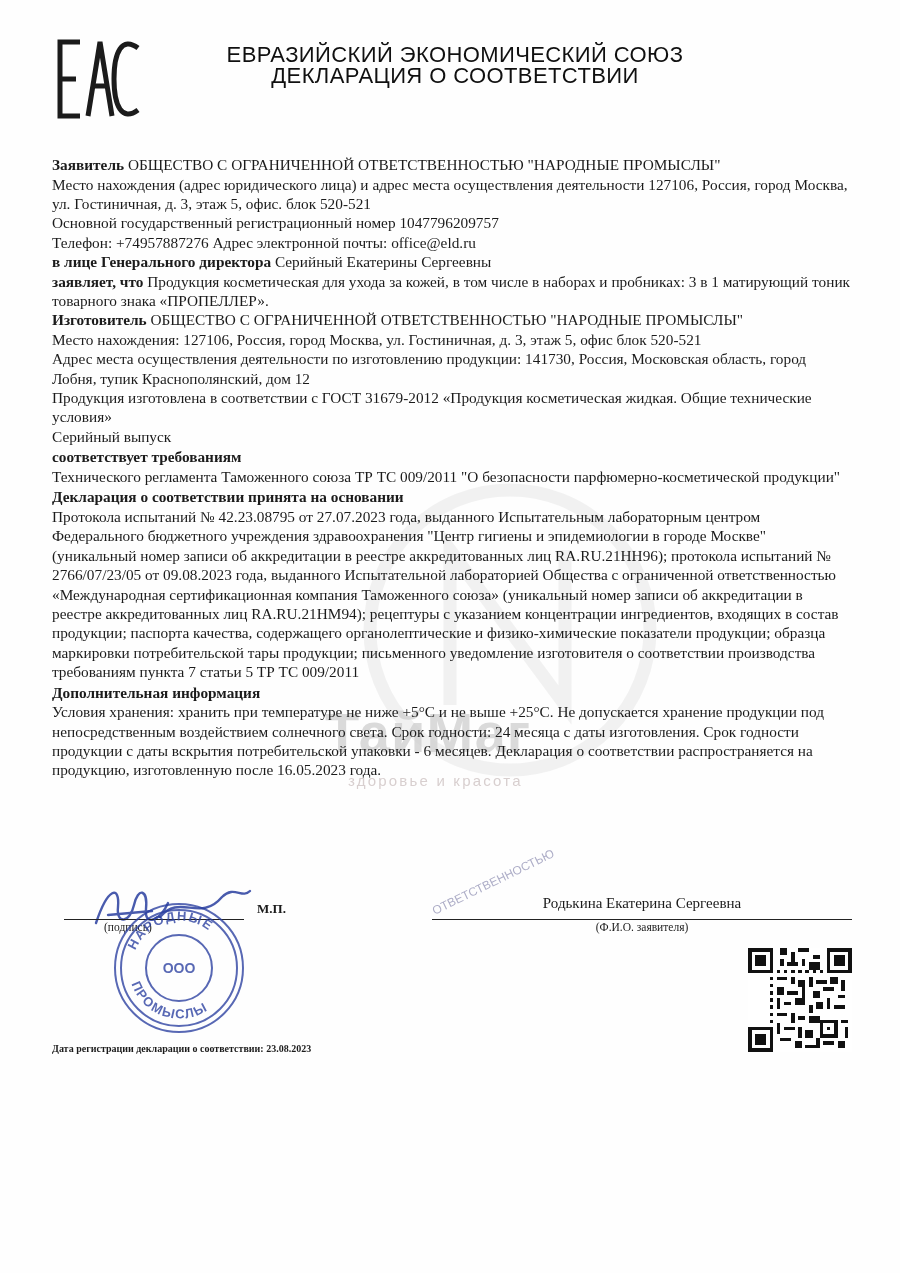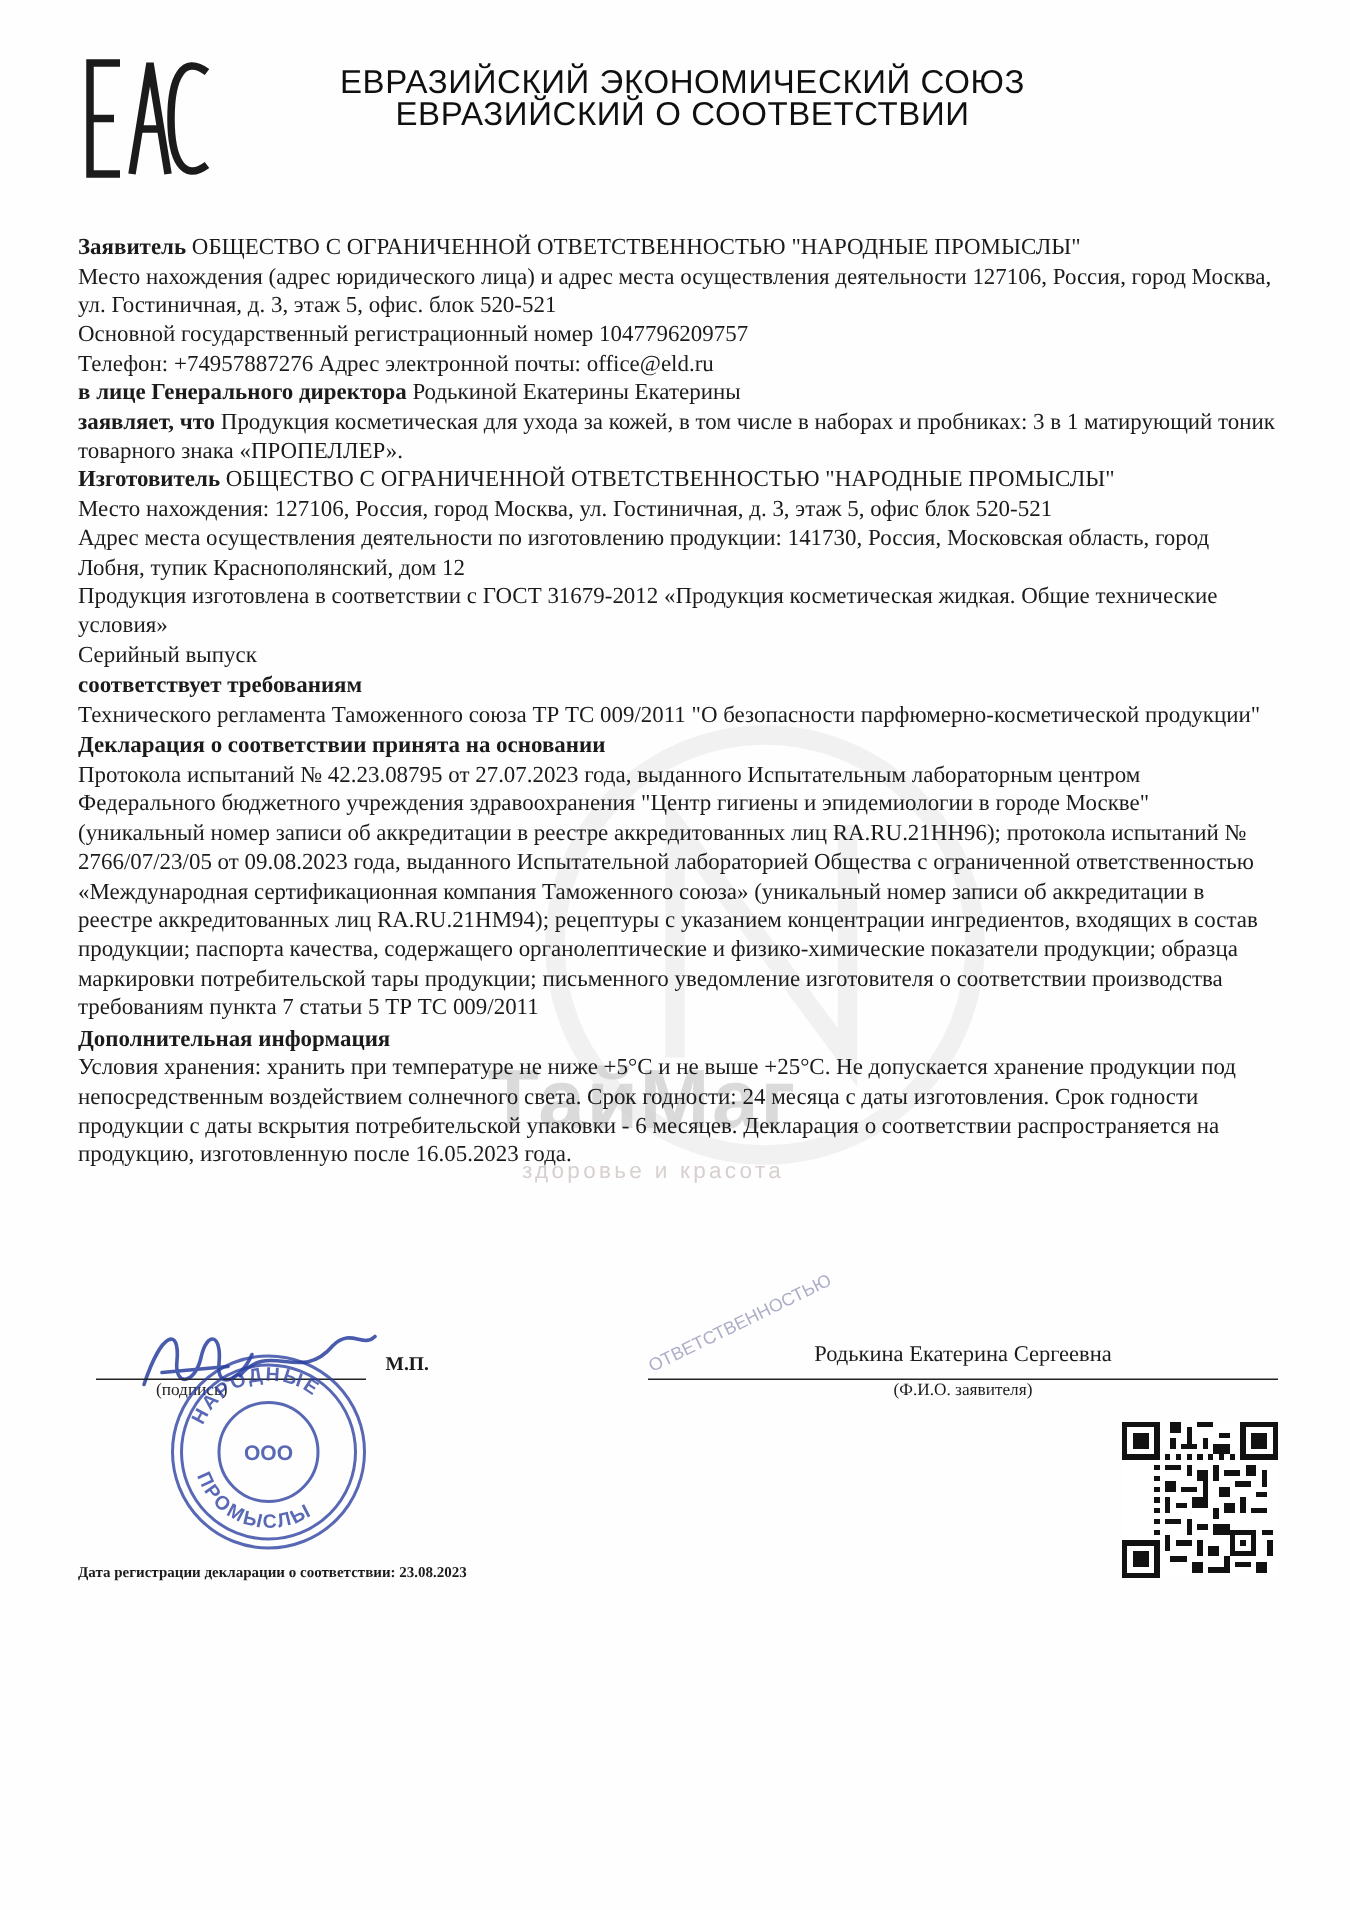--- a/index.html
+++ b/index.html
@@ -240,21 +240,21 @@
           <path d="M36 78 L48 4 L60 78"></path>
           <path d="M41 48 L55 48"></path>
 
           <path d="M86 10 C70 -2 62 14 62 41 C62 68 70 84 86 72"></path>
         </g>
       </svg>
     </div>
 
     <div class="header-titles">
       <div class="line">ЕВРАЗИЙСКИЙ ЭКОНОМИЧЕСКИЙ СОЮЗ</div>
-      <div class="line">ЕВРАЗИЙСКИЙ О СООТВЕТСТВИИ</div>
+      <div class="line">ДЕКЛАРАЦИЯ О СООТВЕТСТВИИ</div>
     </div>
   </div>
 
   <div class="watermark">
     <svg viewBox="0 0 420 380" width="420" height="380" aria-hidden="true">
       <g fill="none" stroke="#d5d5d5" stroke-width="13">
         <circle cx="210" cy="175" r="140"></circle>
         <path d="M150 250 L150 95 L265 250 L265 95"></path>
       </g>
     </svg>
@@ -270,21 +270,21 @@
     </p>
 
     <p class="para tight">Место нахождения (адрес юридического лица) и адрес места осуществления деятельности 127106, Россия, город Москва, ул. Гостиничная, д. 3, этаж 5, офис. блок 520-521</p>
 
     <p class="para tight">Основной государственный регистрационный номер 1047796209757</p>
 
     <p class="para tight">Телефон: +74957887276 Адрес электронной почты: office@eld.ru</p>
 
     <p class="para tight">
       <span class="b">в лице Генерального директора</span>
-      <span>Родькиной Екатерины Екатерины</span>
+      <span>Серийный Екатерины Сергеевны</span>
     </p>
 
     <p class="para tight">
       <span class="b">заявляет, что</span>
       <span>Продукция косметическая для ухода за кожей, в том числе в наборах и пробниках: 3 в 1 матирующий тоник товарного знака «ПРОПЕЛЛЕР».</span>
     </p>
 
     <p class="para tight">
       <span class="b">Изготовитель</span>
       <span>ОБЩЕСТВО С ОГРАНИЧЕННОЙ ОТВЕТСТВЕННОСТЬЮ "НАРОДНЫЕ ПРОМЫСЛЫ"</span>

